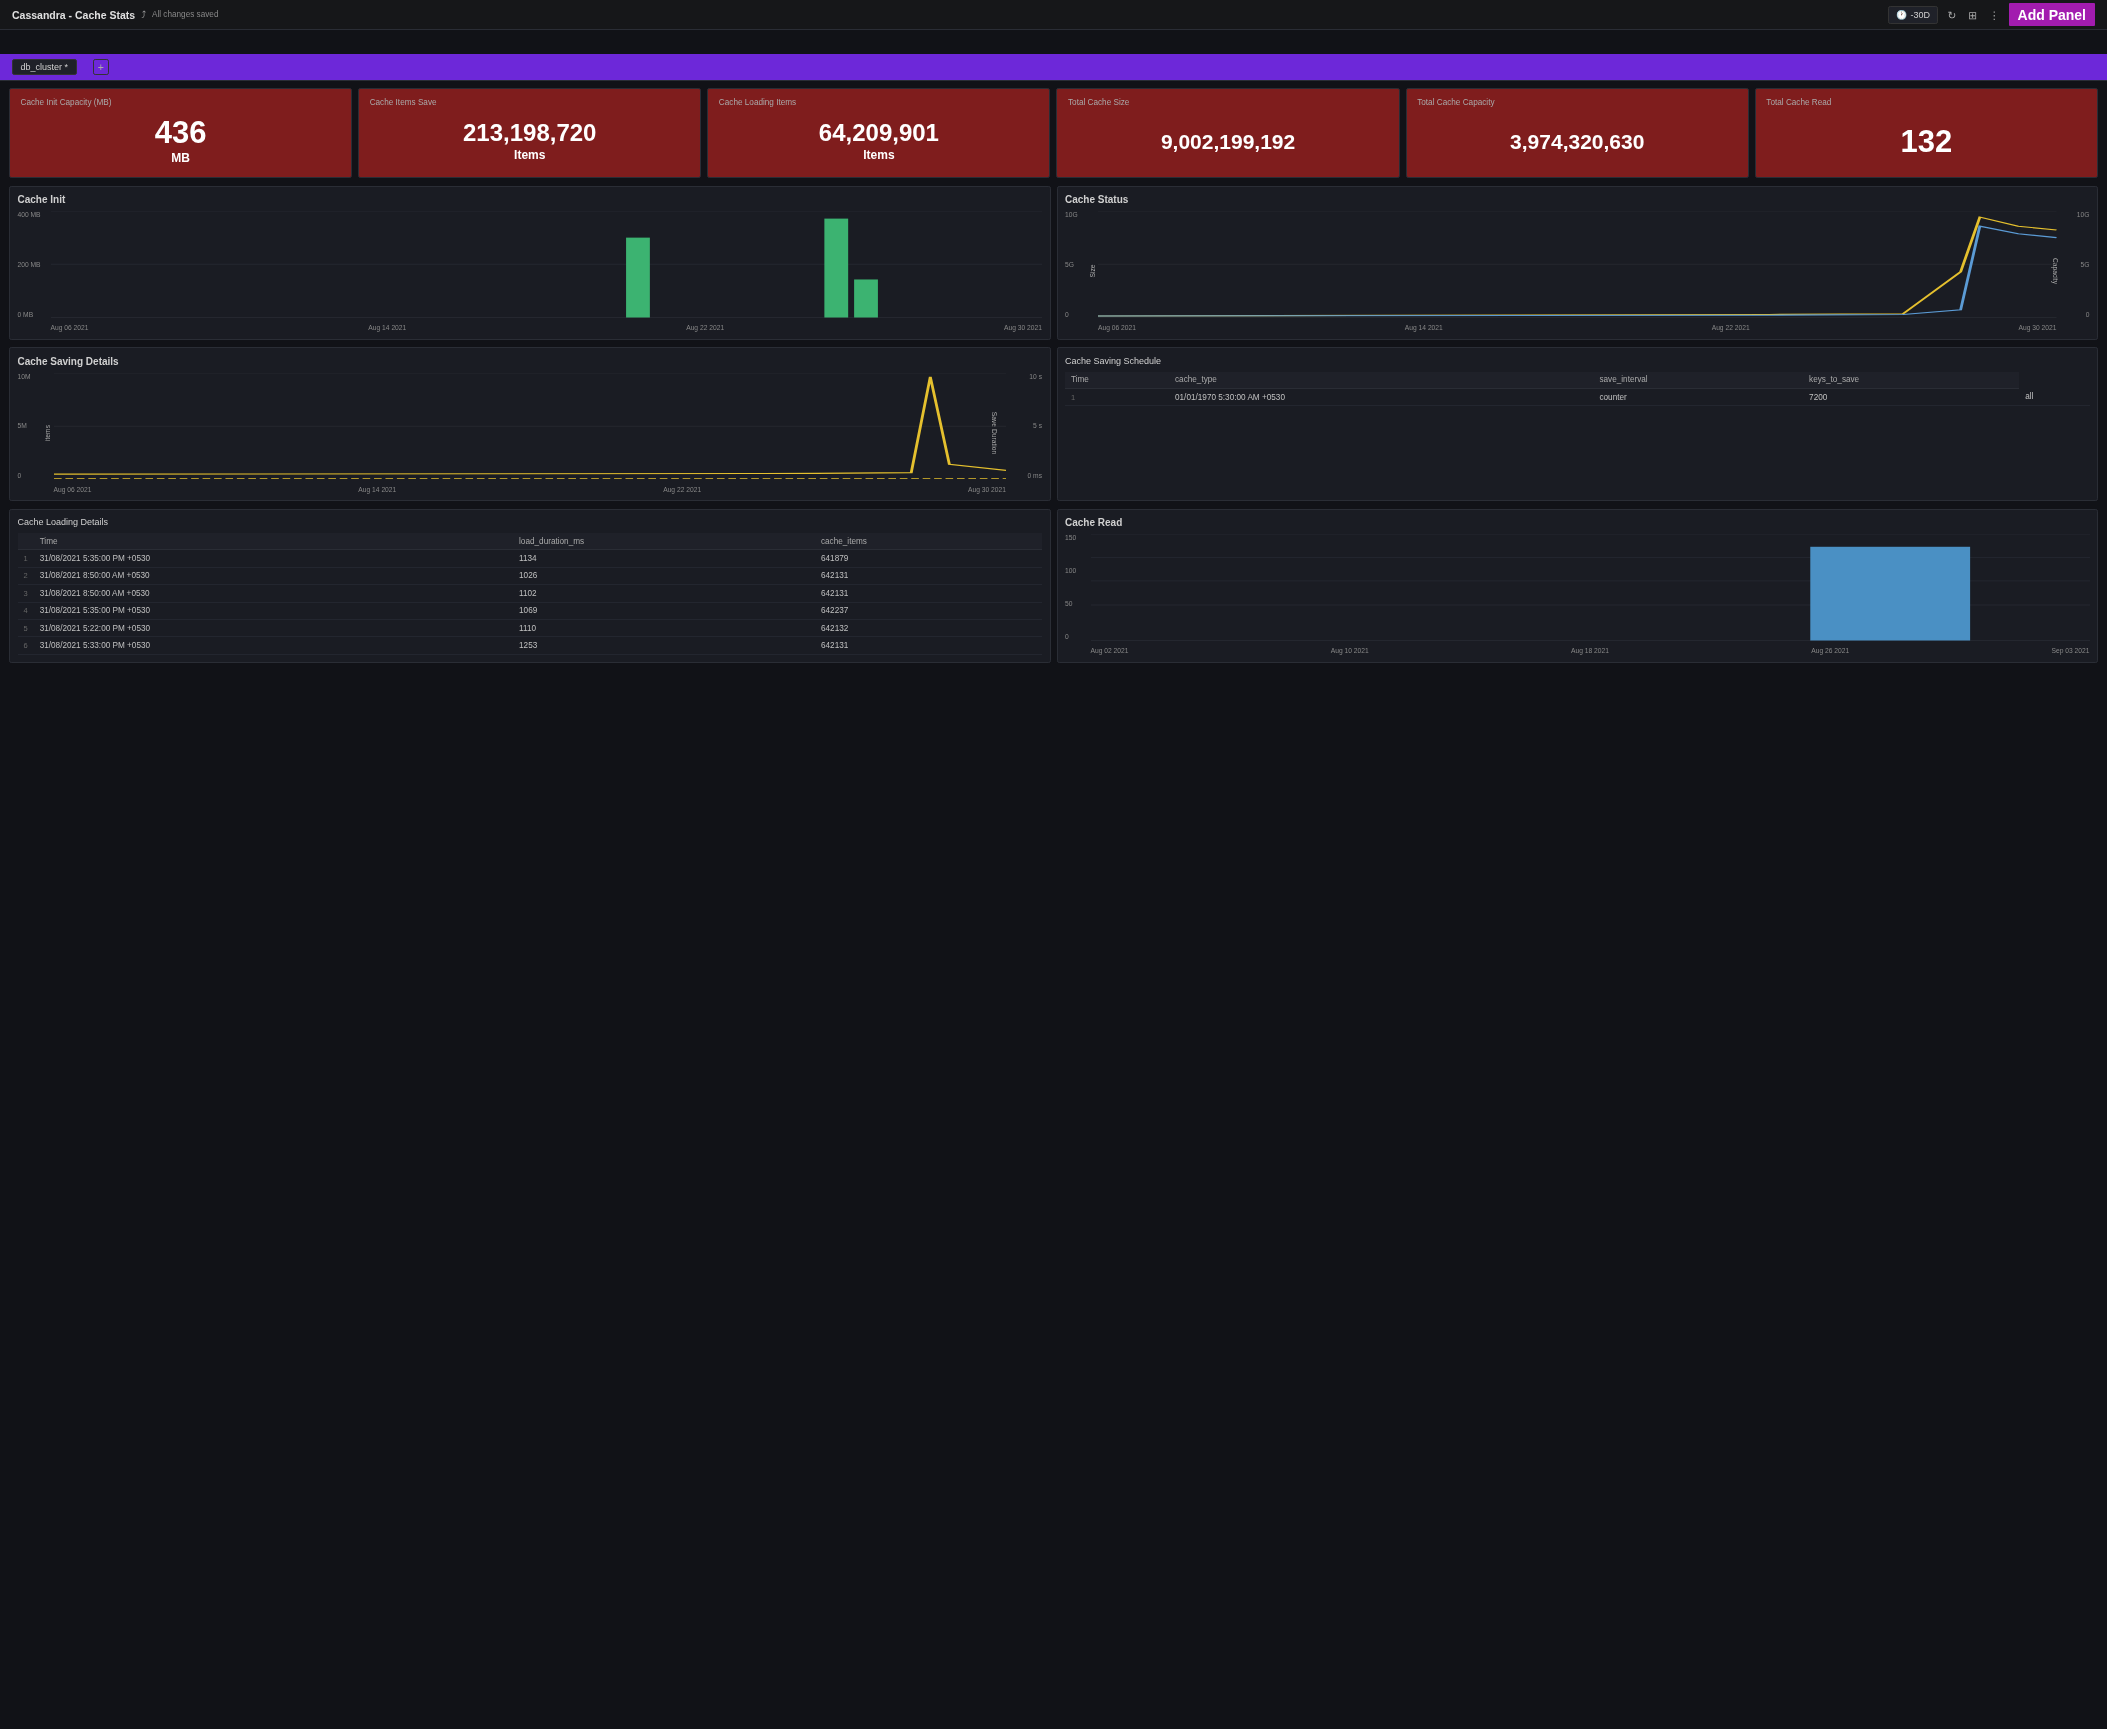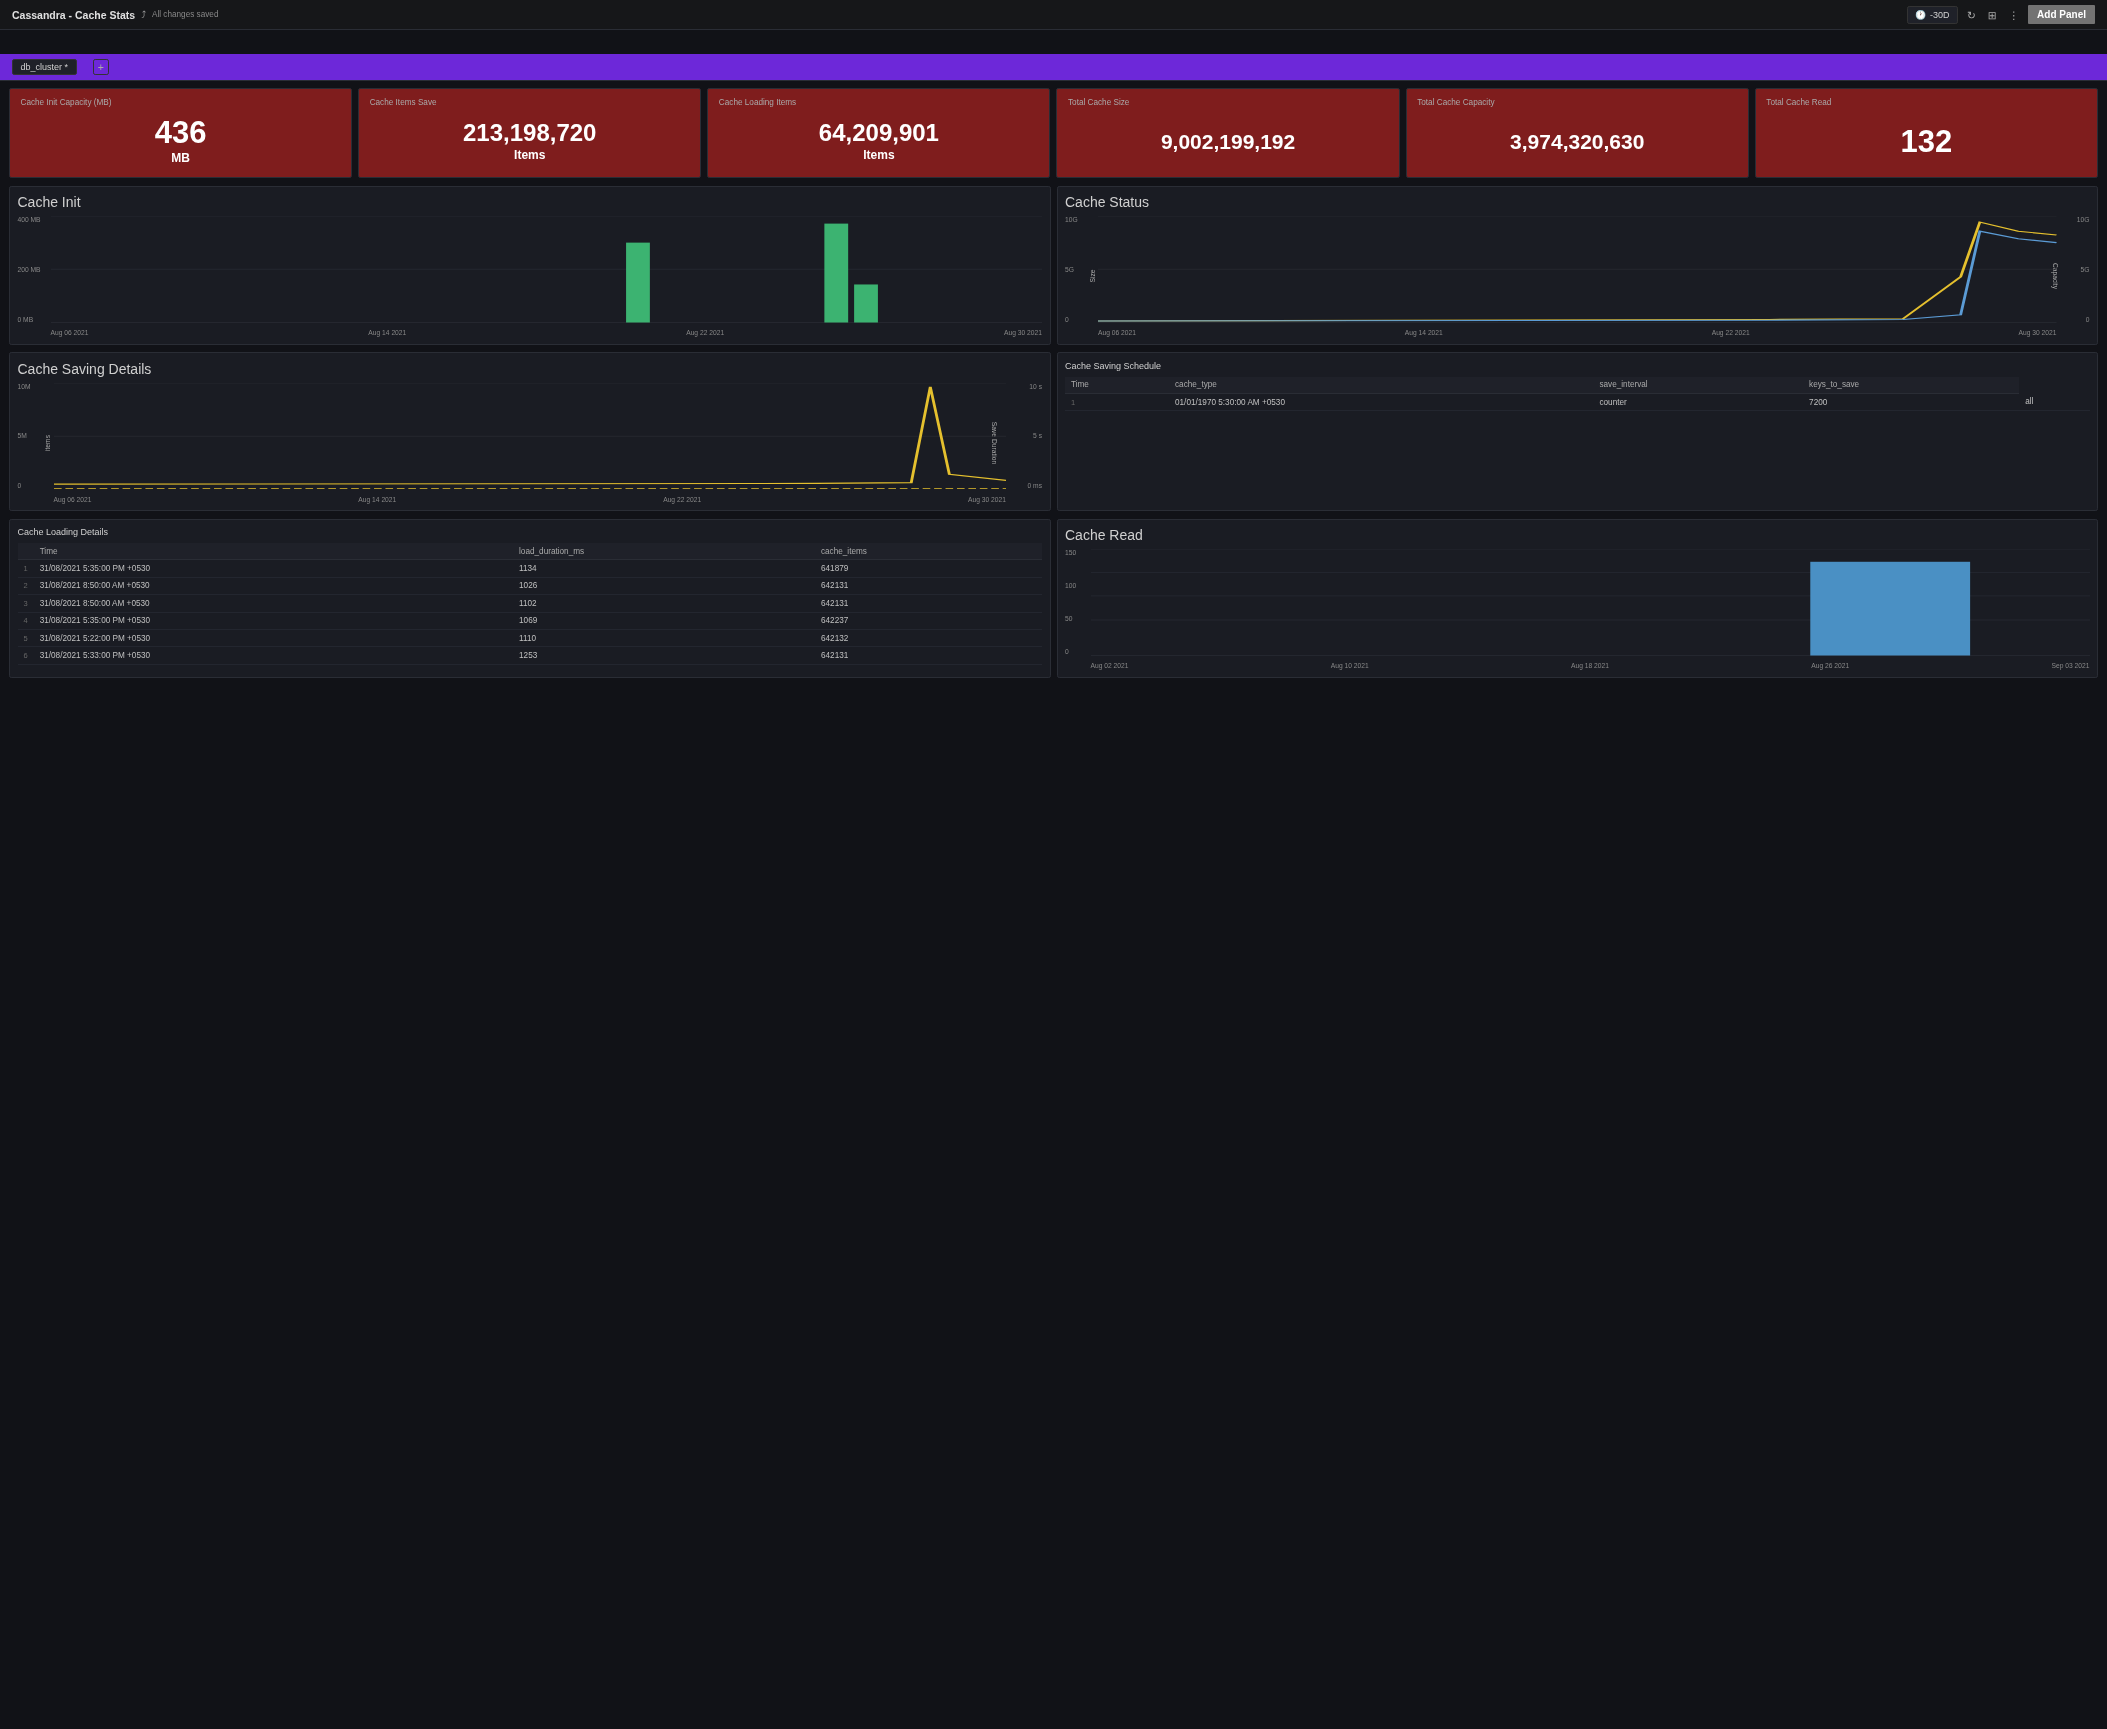--- a/index.html
+++ b/index.html
@@ -47,26 +47,26 @@
       color: #d0d0d0;
       padding: 3px 7.5px;
       border-radius: 2.2px;
       font-size: 9px;
       cursor: pointer;
       display: flex;
       align-items: center;
       gap: 3px;
     }
     .add-panel-btn {
-      background: #737373;
+      background: #a21caf;
       border: none;
       color: #fff;
       padding: 3.7px 9px;
       border-radius: 1px;
-      font-size: 10px;
+      font-size: 14px;
       font-weight: 600;
       cursor: pointer;
     }
     .icon-btn {
       background: none;
       border: none;
       color: #aaa;
       cursor: pointer;
       font-size: 10.5px;
       padding: 3px;
@@ -166,24 +166,24 @@
       gap: 6px;
       margin-bottom: 7.5px;
     }
     .chart-panel {
       background: #1a1c23;
       border: 0.7px solid #2a2d35;
       border-radius: 2.2px;
       padding: 7.5px;
     }
     .chart-panel-title {
-      font-size: 14px;
+      font-size: 10px;
       color: #d0d0d0;
       margin-bottom: 6px;
-      font-weight: 400;
+      font-weight: 700;
     }
     .chart-area {
       position: relative;
       height: 120px;
     }
     .chart-axis-label {
       font-size: 6.7px;
       color: #888;
     }
 

